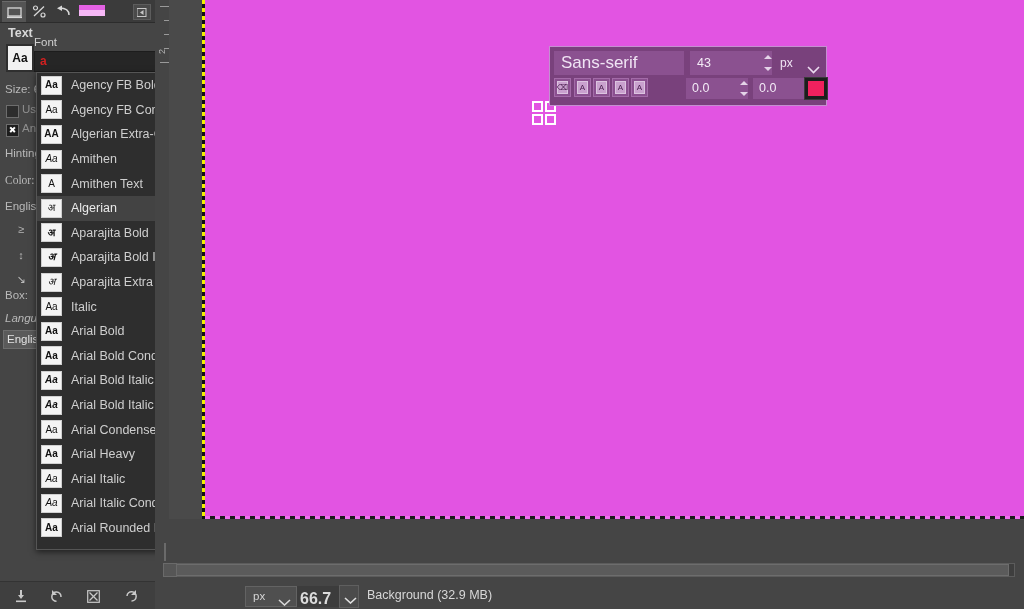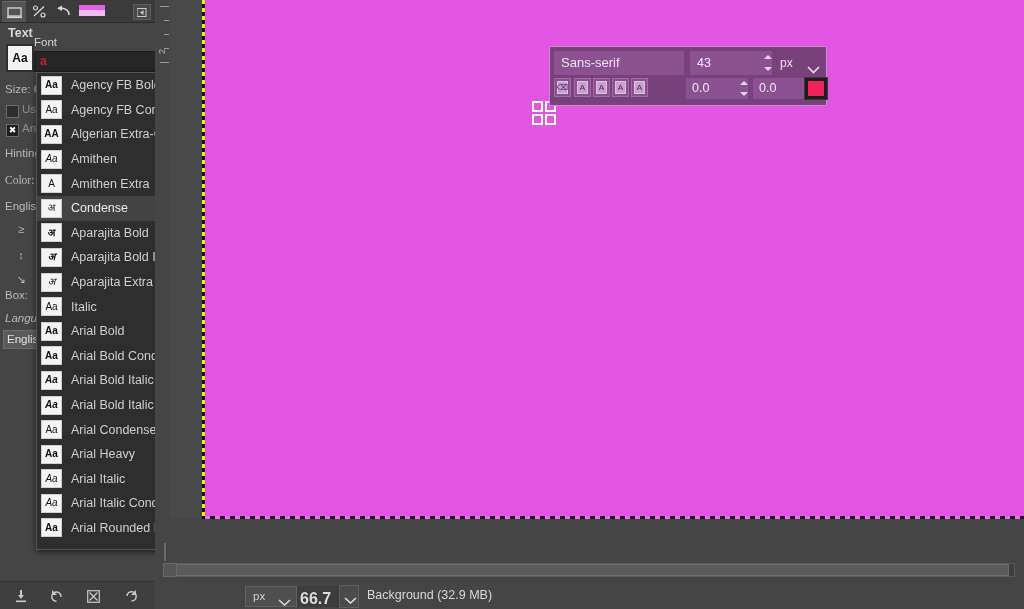--- a/index.html
+++ b/index.html
@@ -72,21 +72,21 @@
      background:repeating-linear-gradient(to right,#f06ef0 0 5px,#1a1a1a 5px 10px);}
 
   
   #text-handle{left:532px;top:101px;width:26px;height:26px;}
   #text-handle .hb{position:absolute;width:11px;height:11px;border:2px solid #ffffff;box-sizing:border-box;}
 
   
   #text-toolbar{left:549px;top:46px;width:276px;height:58px;background:#79417c;border:1px solid #c48fd0;}
   #tt-row1{position:absolute;left:4px;top:4px;width:268px;height:24px;}
   #tt-font{position:absolute;left:0;top:0;width:130px;height:24px;background:#8b5190;color:#f0e4f4;
-     font-size:13px;line-height:24px;padding-left:7px;box-sizing:border-box;overflow:hidden;white-space:nowrap;}
+     font-size:17px;line-height:24px;padding-left:7px;box-sizing:border-box;overflow:hidden;white-space:nowrap;}
   #tt-size{position:absolute;left:136px;top:0;width:82px;height:24px;background:#8b5190;color:#f3eaf6;
      font-size:12.5px;line-height:24px;padding-left:7px;box-sizing:border-box;}
   #tt-size-spin{position:absolute;left:210px;top:1px;width:12px;height:22px;}
   #tt-unit{position:absolute;left:226px;top:0;width:42px;height:24px;color:#f0e4f4;font-size:12px;line-height:24px;}
   #tt-unit-caret{position:absolute;right:2px;top:7px;}
 
   #tt-row2{position:absolute;left:4px;top:31px;width:268px;height:23px;}
   .tt-btn{position:absolute;top:0;width:17px;height:19px;background:#8a4f8f;border:1px solid #a36ba8;
      display:flex;align-items:center;justify-content:center;box-sizing:border-box;}
   .tt-glyph{width:11px;height:13px;background:#c9a1ce;border:1px solid #dcc4e0;display:flex;
@@ -234,25 +234,25 @@
       <div class="font-row">
         <span class="font-swatch" style="font-weight: bold;">AA</span>
         <span class="font-name">Algerian Extra-Condensed</span>
       </div>
       <div class="font-row">
         <span class="font-swatch" style="font-style: italic;">Aa</span>
         <span class="font-name">Amithen</span>
       </div>
       <div class="font-row">
         <span class="font-swatch">A</span>
-        <span class="font-name">Amithen Extra</span>
+        <span class="font-name">Amithen Text</span>
       </div>
       <div class="font-row sel">
         <span class="font-swatch">अ</span>
-        <span class="font-name">Condense</span>
+        <span class="font-name">Algerian</span>
       </div>
       <div class="font-row">
         <span class="font-swatch" style="font-weight: bold;">अ</span>
         <span class="font-name">Aparajita Bold</span>
       </div>
       <div class="font-row">
         <span class="font-swatch" style="font-weight: bold; font-style: italic;">अ</span>
         <span class="font-name">Aparajita Bold Italic</span>
       </div>
       <div class="font-row">

